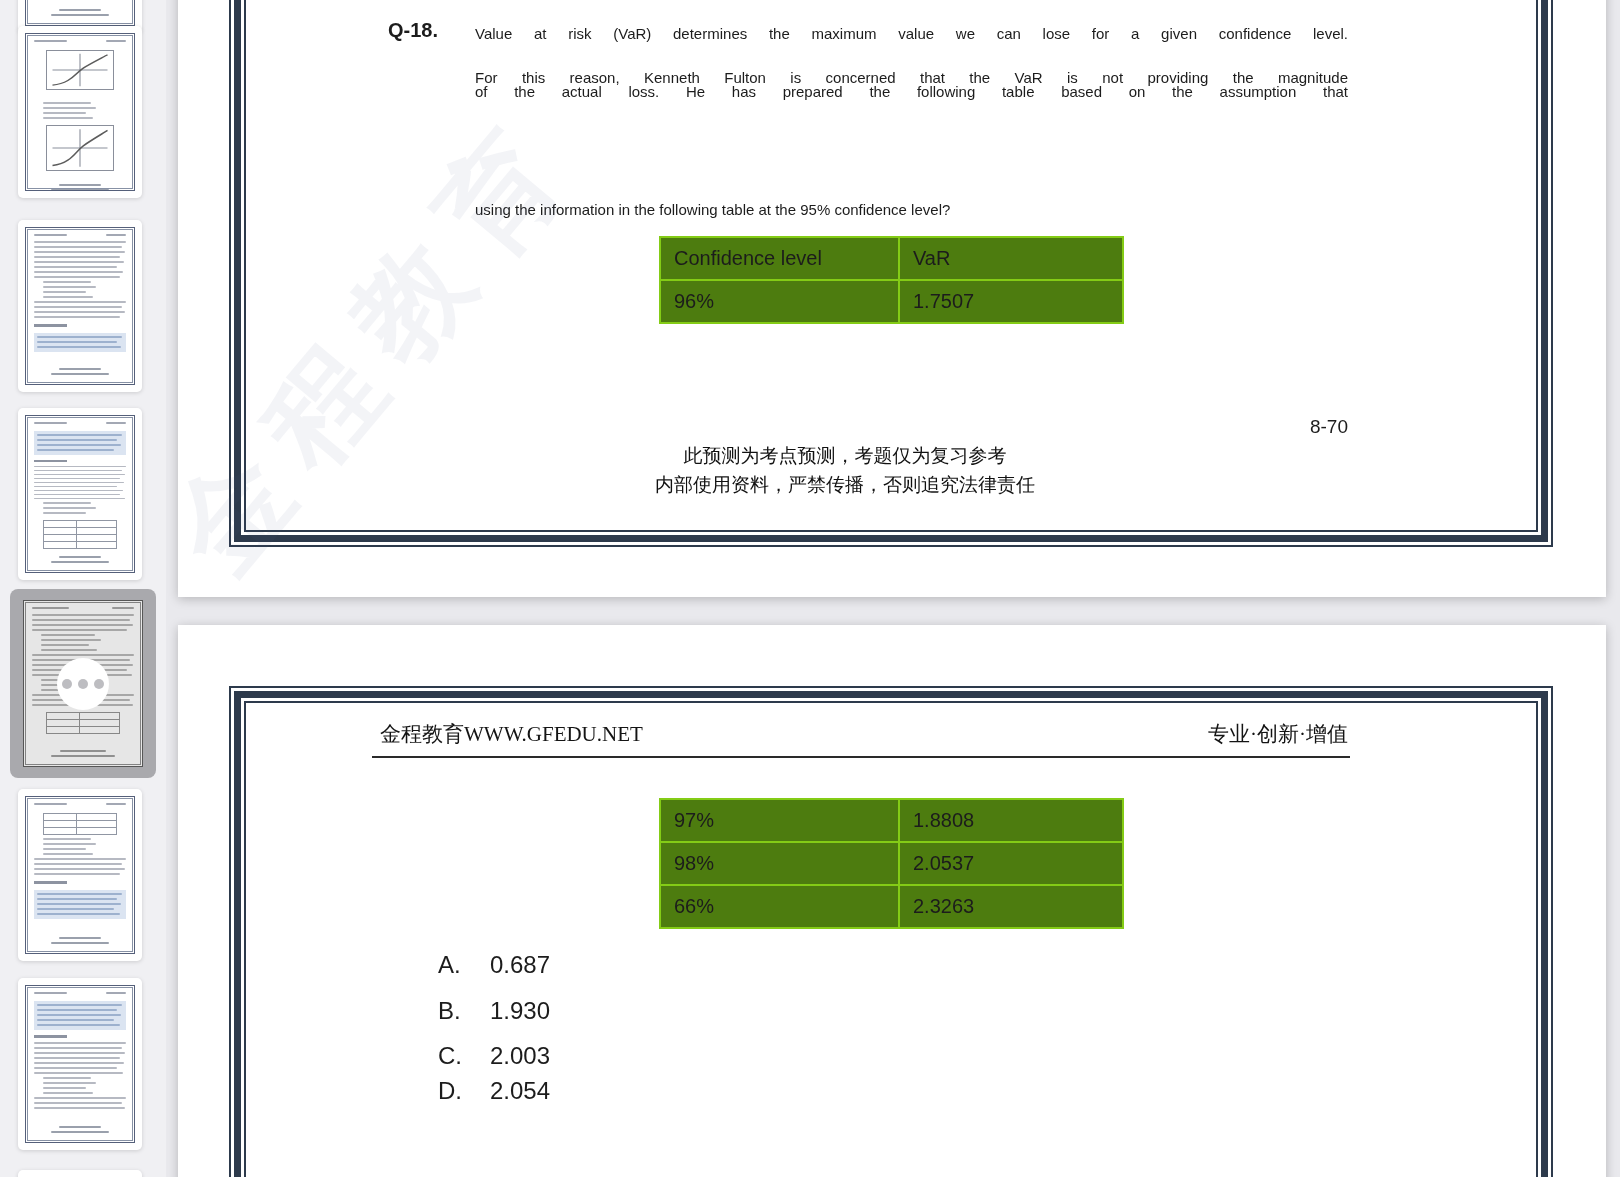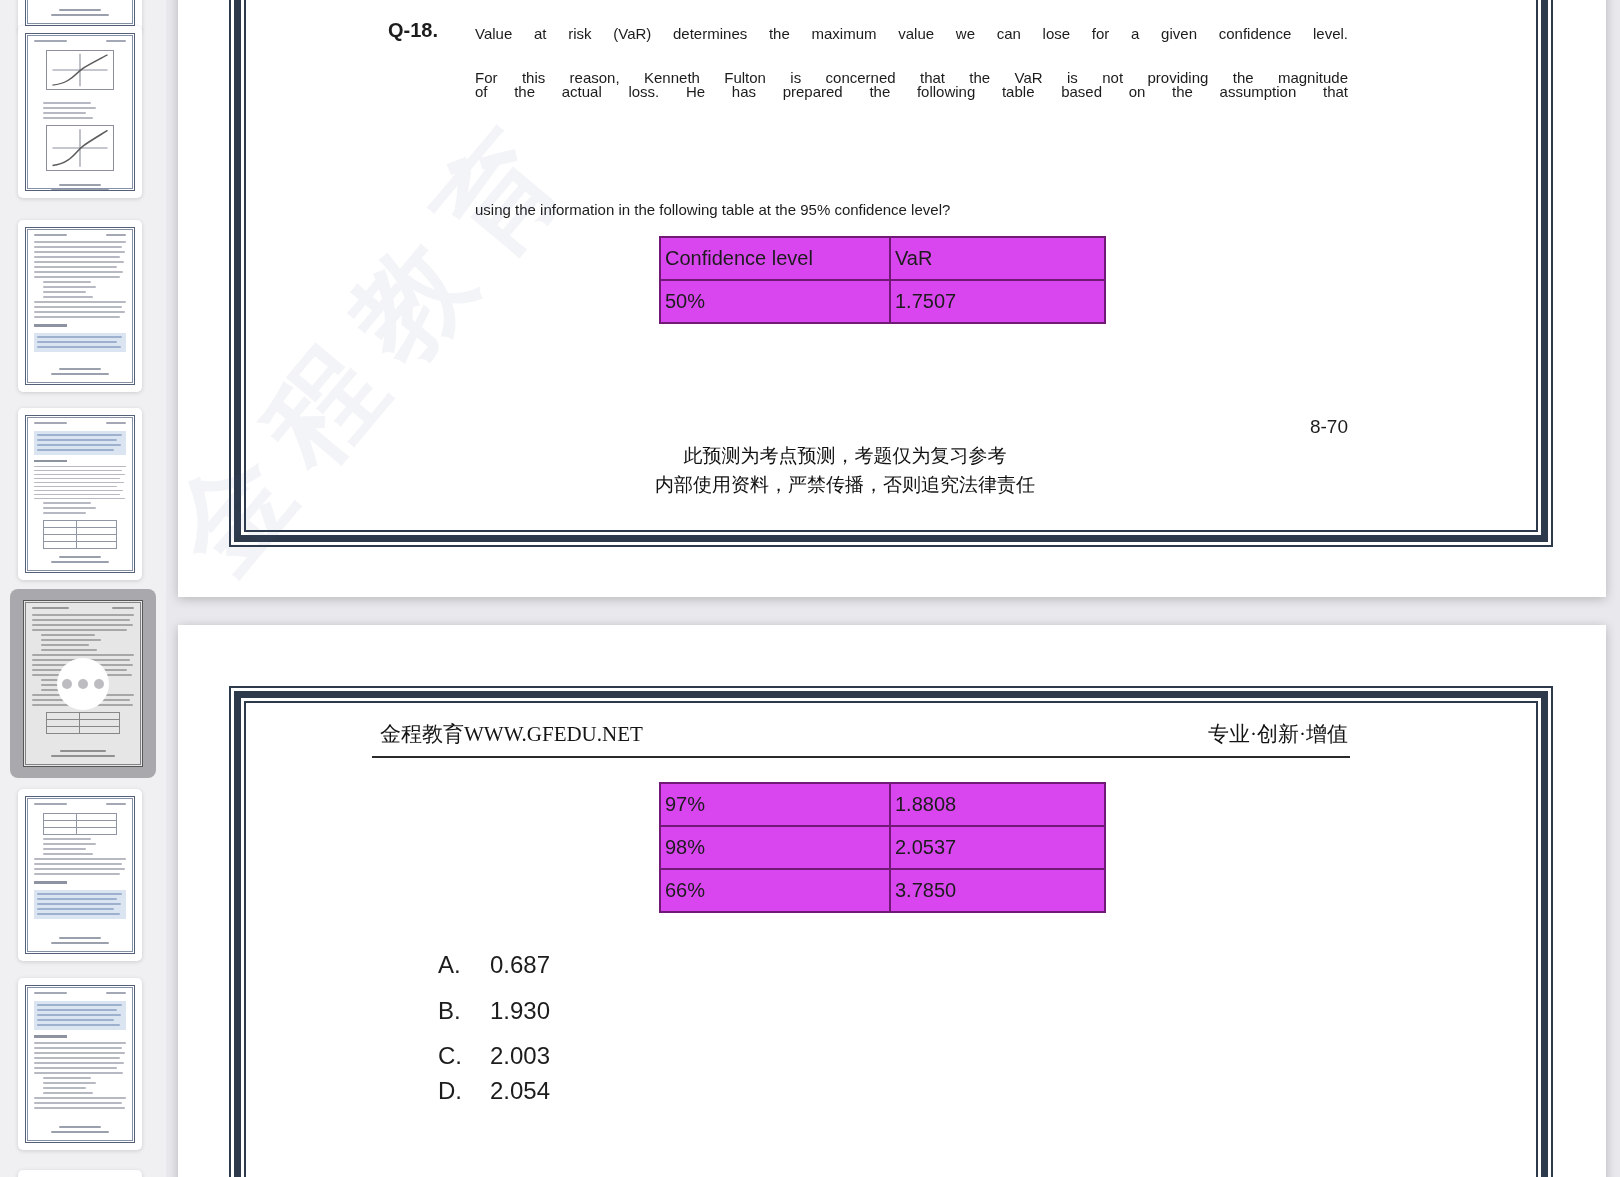--- a/index.html
+++ b/index.html
@@ -47,21 +47,21 @@
   .frame{position:absolute;border:2px solid #2d3a4c;padding:3px;box-sizing:border-box;}
   .page1 .frame{left:51px;right:53px;top:38px;bottom:50px;}
   .page2 .frame{left:51px;right:53px;top:61px;bottom:-40px;}
   .frame-mid{border:7px solid #2d3a4c;padding:3px;height:100%;box-sizing:border-box;}
   .frame-in{border:2px solid #2d3a4c;height:100%;box-sizing:border-box;}
   .q-label{position:absolute;left:210px;top:493px;font-size:20px;font-weight:bold;}
   .q-line{position:absolute;left:297px;width:873px;font-size:15px;line-height:30px;
           text-align:justify;text-align-last:justify;}
   .q-line.last{text-align:left;text-align-last:left;}
   .doc-table{position:absolute;border-collapse:collapse;font-size:20px;}
-  .doc-table td{border:2px solid #701a75;height:41px;padding:0 0 0 4px;vertical-align:middle;background:#d946ef;}
+  .doc-table td{border:2px solid #84cc16;height:41px;padding:0 0 0 13px;vertical-align:middle;background:#4d7c0f;}
   .doc-table td.c1{width:224px;}
   .doc-table td.c2{width:209px;}
   .page-num{position:absolute;left:900px;top:890px;width:270px;text-align:right;font-size:19px;}
   .notice{position:absolute;left:367px;width:600px;text-align:center;font-size:19px;color:#111;}
   .watermark{position:absolute;left:20px;top:955px;font-size:112px;font-weight:bold;
         letter-spacing:26px;color:rgba(90,105,135,.07);transform:rotate(-50deg);
         transform-origin:0 50%;white-space:nowrap;pointer-events:none;z-index:2;}
   .hdr-left{position:absolute;left:202px;top:95px;font-family:"Liberation Serif","DejaVu Serif",serif;
         font-size:21px;color:#141414;}
   .hdr-right{position:absolute;right:258px;top:95px;font-family:"Liberation Serif","DejaVu Serif",serif;
@@ -87,21 +87,21 @@
   <div class="q-line" style="top:551px">of the actual loss. He has prepared the following table based on the assumption that</div>
   <div class="q-line last" style="top:669px">using the information in the following table at the 95% confidence level?</div>
 
   <table class="doc-table" style="left:481px;top:710px">
     <tbody>
         <tr>
       <td class="c1">Confidence level</td>
       <td class="c2">VaR</td>
     </tr>
     <tr>
-      <td class="c1">50%</td>
+      <td class="c1">96%</td>
       <td class="c2">1.7507</td>
     </tr>
   </tbody>
     </table>
 
   <div class="page-num">8-70</div>
   <div class="notice" style="top:917px">此预测为考点预测，考题仅为复习参考</div>
   <div class="notice" style="top:946px">内部使用资料，严禁传播，否则追究法律责任</div>
 </div>
 
@@ -109,33 +109,33 @@
   <div class="frame">
       <div class="frame-mid">
         <div class="frame-in"></div>
       </div>
     </div>
 
   <div class="hdr-left">金程教育WWW.GFEDU.NET</div>
   <div class="hdr-right">专业·创新·增值</div>
   <div class="hdr-rule"></div>
 
-  <table class="doc-table" style="left:481px;top:157px">
+  <table class="doc-table" style="left:481px;top:173px">
     <tbody>
         <tr>
       <td class="c1">97%</td>
       <td class="c2">1.8808</td>
     </tr>
     <tr>
       <td class="c1">98%</td>
       <td class="c2">2.0537</td>
     </tr>
     <tr>
       <td class="c1">66%</td>
-      <td class="c2">3.7850</td>
+      <td class="c2">2.3263</td>
     </tr>
   </tbody>
     </table>
 
   <div class="opt-row" style="top:326px">
     <span class="opt-letter">A.</span><span>0.687</span>
   </div>
   <div class="opt-row" style="top:372px">
     <span class="opt-letter">B.</span><span>1.930</span>
   </div>

